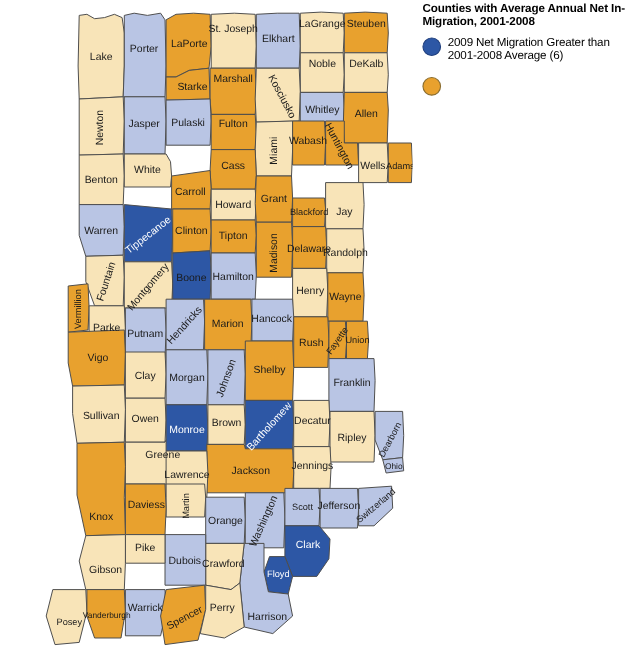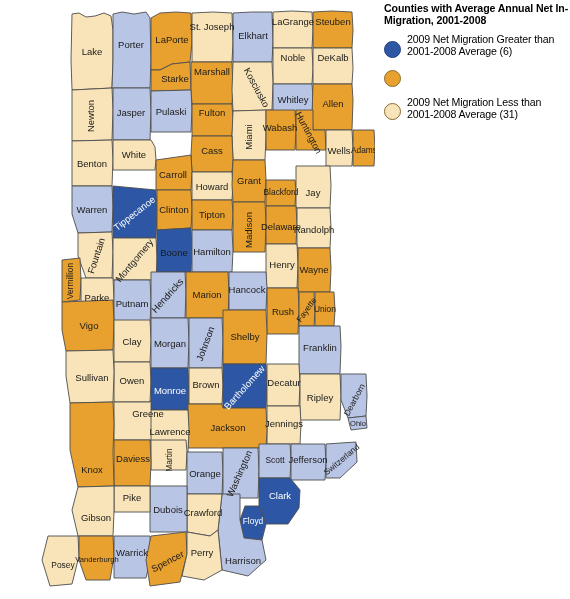--- a/index.html
+++ b/index.html
@@ -9,21 +9,21 @@
   svg{display:block;}
   .cty{stroke:#4d4d4d;stroke-width:.9;stroke-linejoin:round;}
   .lbl{font-family:"Liberation Sans",sans-serif;font-size:9.5px;fill:#1a1a1a;text-anchor:middle;dominant-baseline:middle;paint-order:stroke;}
   .lbl.w{fill:#ffffff;}
   .lbl.sm{font-size:8.4px;}
   .lbl.xs{font-size:7.6px;}
 
   #legend{position:absolute;left:384px;top:2px;width:186px;}
   .lg-block{margin-bottom:11px;}
   .lg-title{font-size:10.6px;font-weight:bold;color:#000;line-height:12.4px;letter-spacing:-0.1px;margin-bottom:6px;}
-  .lg-row{display:flex;align-items:flex-end;margin-bottom:9px;}
+  .lg-row{display:flex;align-items:flex-start;margin-bottom:9px;}
   .swatch{flex:0 0 auto;width:15px;height:15px;border-radius:50%;border:1px solid #8a6d2f;margin-right:6px;margin-top:1px;}
   .swatch.blu{border-color:#21407e;}
   .lg-txt{font-size:10.6px;color:#000;line-height:12.4px;letter-spacing:-0.15px;}
 </style>
 </head>
 <body>
 
 <div id="page">
 
   <div id="map-wrap">
@@ -224,20 +224,16 @@
         <div class="lg-title">Counties with Average Annual Net In-Migration, 2001-2008</div>
         <div class="lg-row">
           <span class="swatch blu" style="background: rgb(45, 87, 165);"></span>
           <span class="lg-txt">2009 Net Migration Greater than 2001-2008 Average (6)</span>
         </div>
       </div>
       <div class="lg-block">
         <div class="lg-row">
           <span class="swatch" style="background: rgb(232, 161, 46);"></span>
         </div>
-        <div class="lg-row">
-          <span class="swatch" style="background: rgb(248, 228, 184);"></span>
-          <span class="lg-txt">2009 Net Migration Less than 2001-2008 Average (31)</span>
-        </div>
       </div>
     </div>
 
 </div>
 
 </body></html>

